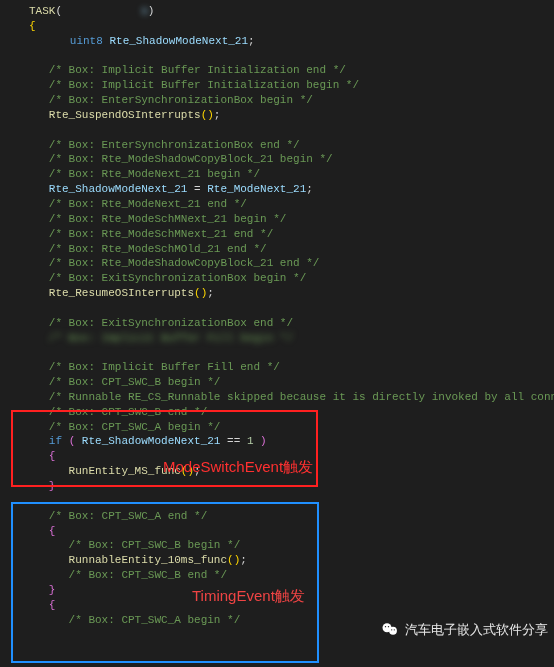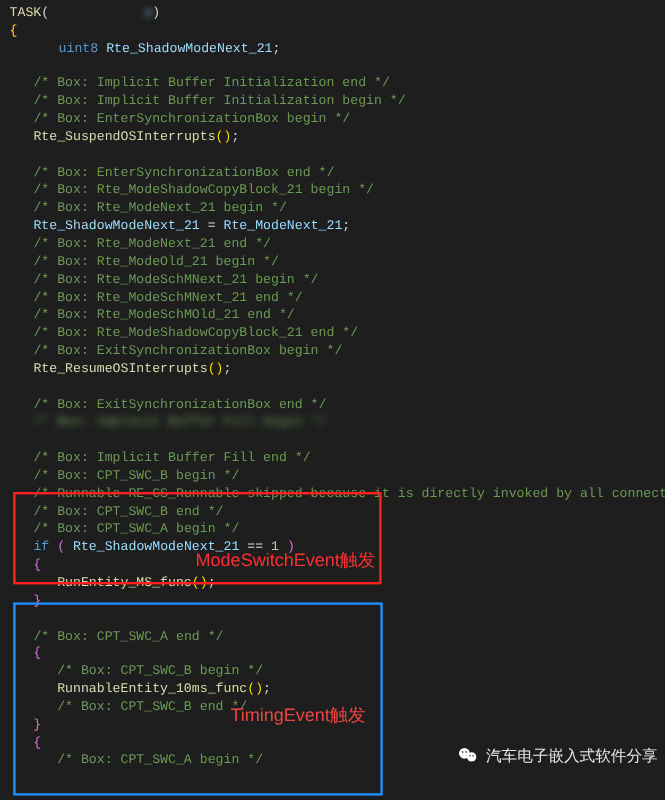--- a/index.html
+++ b/index.html
@@ -16,20 +16,21 @@
       height: 667px;
       overflow: hidden;
       position: relative;
     }
     .editor {
       padding: 4px 8px;
       line-height: 1.35;
     }
     .line {
       white-space: pre;
+      margin-left: 21px;
     }
     .keyword { color: #569cd6; }
     .type { color: #569cd6; padding-left: 21px; }
     .func-call { color: #dcdcaa; }
     .identifier { color: #9cdcfe; }
     .comment { color: #6a9955; }
     .number { color: #b5cea8; }
     .paren { color: #d4d4d4; }
     .brace-yellow { color: #ffd700; }
     .brace-pink { color: #da70d6; }
@@ -106,21 +107,20 @@
   <div class="line comment">   <span>/* Box: Implicit Buffer Initialization end */</span></div>
   <div class="line comment">   <span>/* Box: Implicit Buffer Initialization begin */</span></div>
   <div class="line comment">   <span>/* Box: EnterSynchronizationBox begin */</span></div>
   <div class="line">   <span class="func-call">Rte_SuspendOSInterrupts</span><span class="brace-yellow">()</span>;</div>
   <div class="line"> </div>
   <div class="line comment">   <span>/* Box: EnterSynchronizationBox end */</span></div>
   <div class="line comment">   <span>/* Box: Rte_ModeShadowCopyBlock_21 begin */</span></div>
   <div class="line comment">   <span>/* Box: Rte_ModeNext_21 begin */</span></div>
   <div class="line">   <span class="identifier">Rte_ShadowModeNext_21</span> = <span class="identifier">Rte_ModeNext_21</span>;</div>
   <div class="line comment">   <span>/* Box: Rte_ModeNext_21 end */</span></div>
-  <div class="line comment">   <span>/* Box: Rte_ModeOld_21 begin */</span></div>
   <div class="line comment">   <span>/* Box: Rte_ModeSchMNext_21 begin */</span></div>
   <div class="line comment">   <span>/* Box: Rte_ModeSchMNext_21 end */</span></div>
   <div class="line comment">   <span>/* Box: Rte_ModeSchMOld_21 end */</span></div>
   <div class="line comment">   <span>/* Box: Rte_ModeShadowCopyBlock_21 end */</span></div>
   <div class="line comment">   <span>/* Box: ExitSynchronizationBox begin */</span></div>
   <div class="line">   <span class="func-call">Rte_ResumeOSInterrupts</span><span class="brace-yellow">()</span>;</div>
   <div class="line"> </div>
   <div class="line comment">   <span>/* Box: ExitSynchronizationBox end */</span></div>
   <div class="line comment">   <span class="blurred-inline">/* Box: Implicit Buffer Fill begin */</span></div>
   <div class="line comment blurred">   <span>                                                          </span></div>

